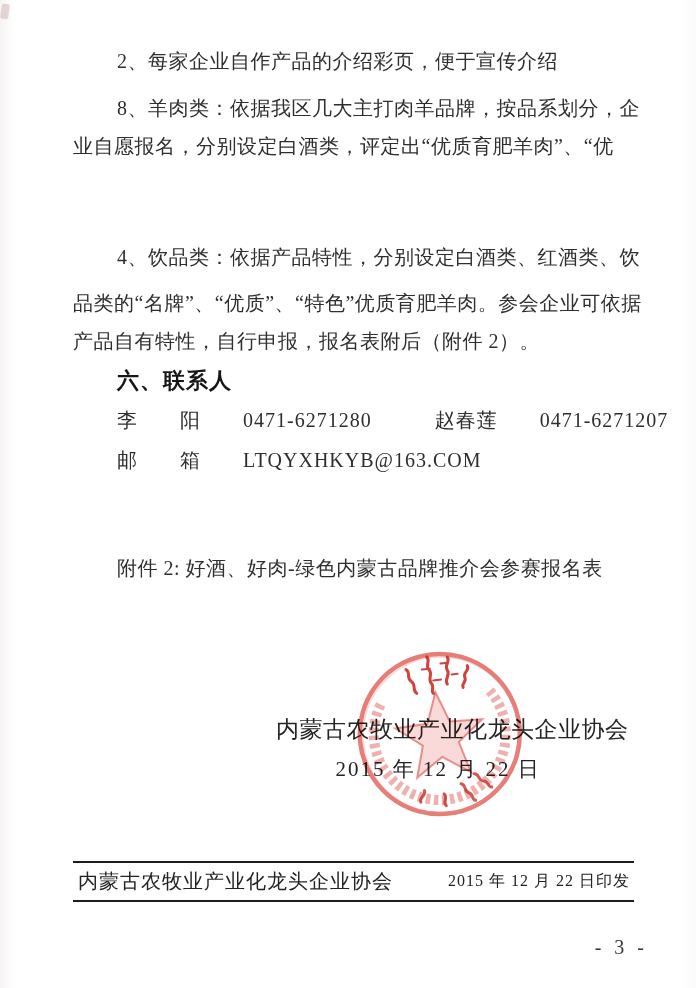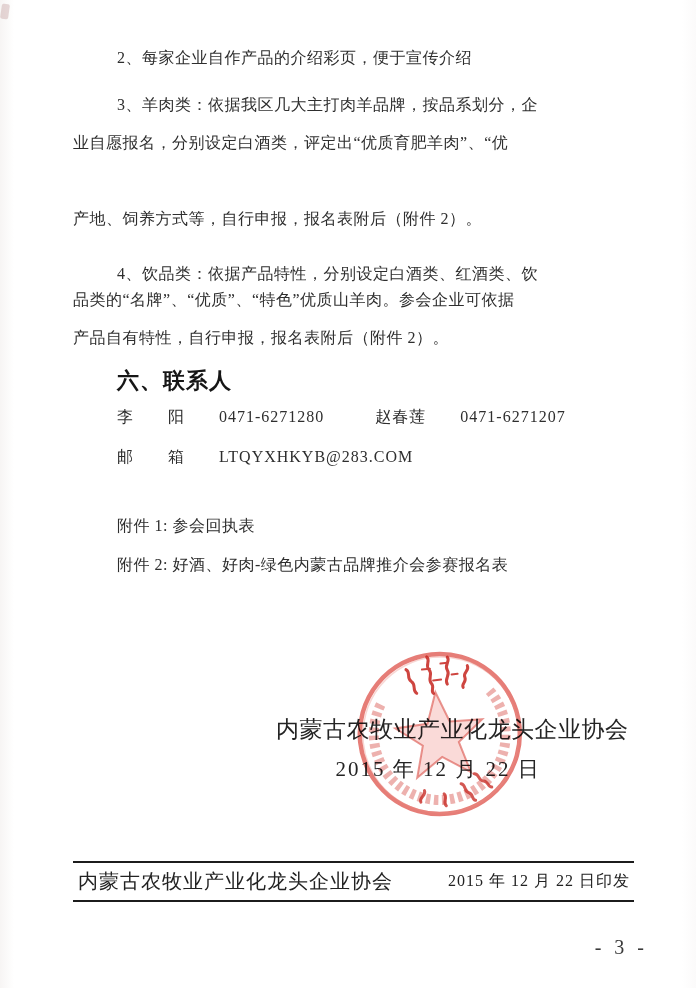--- a/index.html
+++ b/index.html
@@ -13,21 +13,21 @@
   .page {
     position:absolute; inset:0;
     background:linear-gradient(90deg,#f7f5f4 0px,#ffffff 14px,#ffffff 682px,#fbfafa 696px);
   }
   .scan-smudge {
     position:absolute; left:1px; top:4px; width:8px; height:15px;
     background:rgba(186,142,142,.35); border-radius:2px; transform:rotate(8deg);
   }
   .bline {
     position:absolute; left:73px;
-    font-size:16px; color:#2e2e2e; letter-spacing:.5px; white-space:nowrap;
+    font-size:20px; color:#2e2e2e; letter-spacing:.5px; white-space:nowrap;
   }
   .indent { left:117px; }
   .bold { font-weight:bold; color:#161616; font-size:22px; letter-spacing:1px; }
   .contact { letter-spacing:1px; }
   .sig-org {
     position:absolute; left:276px; top:714px;
     font-size:23px; color:#242424; letter-spacing:.5px; white-space:nowrap;
   }
   .sig-date {
     position:absolute; left:276px; top:755px; width:324px; text-align:center;
@@ -52,30 +52,28 @@
   }
 </style>
 </head>
 <body>
 
 <div class="page">
 
   <div class="scan-smudge"></div>
 
   <div class="bline indent" style="top:48px">2、每家企业自作产品的介绍彩页，便于宣传介绍</div>
-  <div class="bline indent" style="top:95px">3、羊肉类：依据我区几大主打肉羊品牌，按品系划分，企</div>
+  <div class="bline indent" style="top:95px">8、羊肉类：依据我区几大主打肉羊品牌，按品系划分，企</div>
   <div class="bline" style="top:133px">业自愿报名，分别设定白酒类，评定出“优质育肥羊肉”、“优</div>
-  <div class="bline" style="top:209px">产地、饲养方式等，自行申报，报名表附后（附件 2）。</div>
-  <div class="bline indent" style="top:264px">4、饮品类：依据产品特性，分别设定白酒类、红酒类、饮</div>
-  <div class="bline" style="top:290px">品类的“名牌”、“优质”、“特色”优质山羊肉。参会企业可依据</div>
+  <div class="bline indent" style="top:244px">4、饮品类：依据产品特性，分别设定白酒类、红酒类、饮</div>
+  <div class="bline" style="top:290px">品类的“名牌”、“优质”、“特色”优质育肥羊肉。参会企业可依据</div>
   <div class="bline" style="top:328px">产品自有特性，自行申报，报名表附后（附件 2）。</div>
   <div class="bline indent bold" style="top:366px">六、联系人</div>
   <div class="bline indent contact" style="top:407px">李　　阳　　0471-6271280　　　赵春莲　　0471-6271207</div>
-  <div class="bline indent contact" style="top:447px">邮　　箱　　LTQYXHKYB@283.COM</div>
-  <div class="bline indent" style="top:516px">附件 1: 参会回执表</div>
+  <div class="bline indent contact" style="top:447px">邮　　箱　　LTQYXHKYB@163.COM</div>
   <div class="bline indent" style="top:555px">附件 2: 好酒、好肉-绿色内蒙古品牌推介会参赛报名表</div>
 
   <div class="sig-org">内蒙古农牧业产业化龙头企业协会</div>
   <div class="sig-date">2015 年 12 月 22 日</div>
 
   <svg class="stamp" viewBox="0 0 180 180">
 
     <circle cx="90" cy="88" r="80" fill="none" stroke="#dd4b42" stroke-width="4.5" opacity="0.72"></circle>
     <circle cx="91" cy="89" r="78" fill="none" stroke="#eb8d85" stroke-width="1.5" opacity="0.35"></circle>
 

